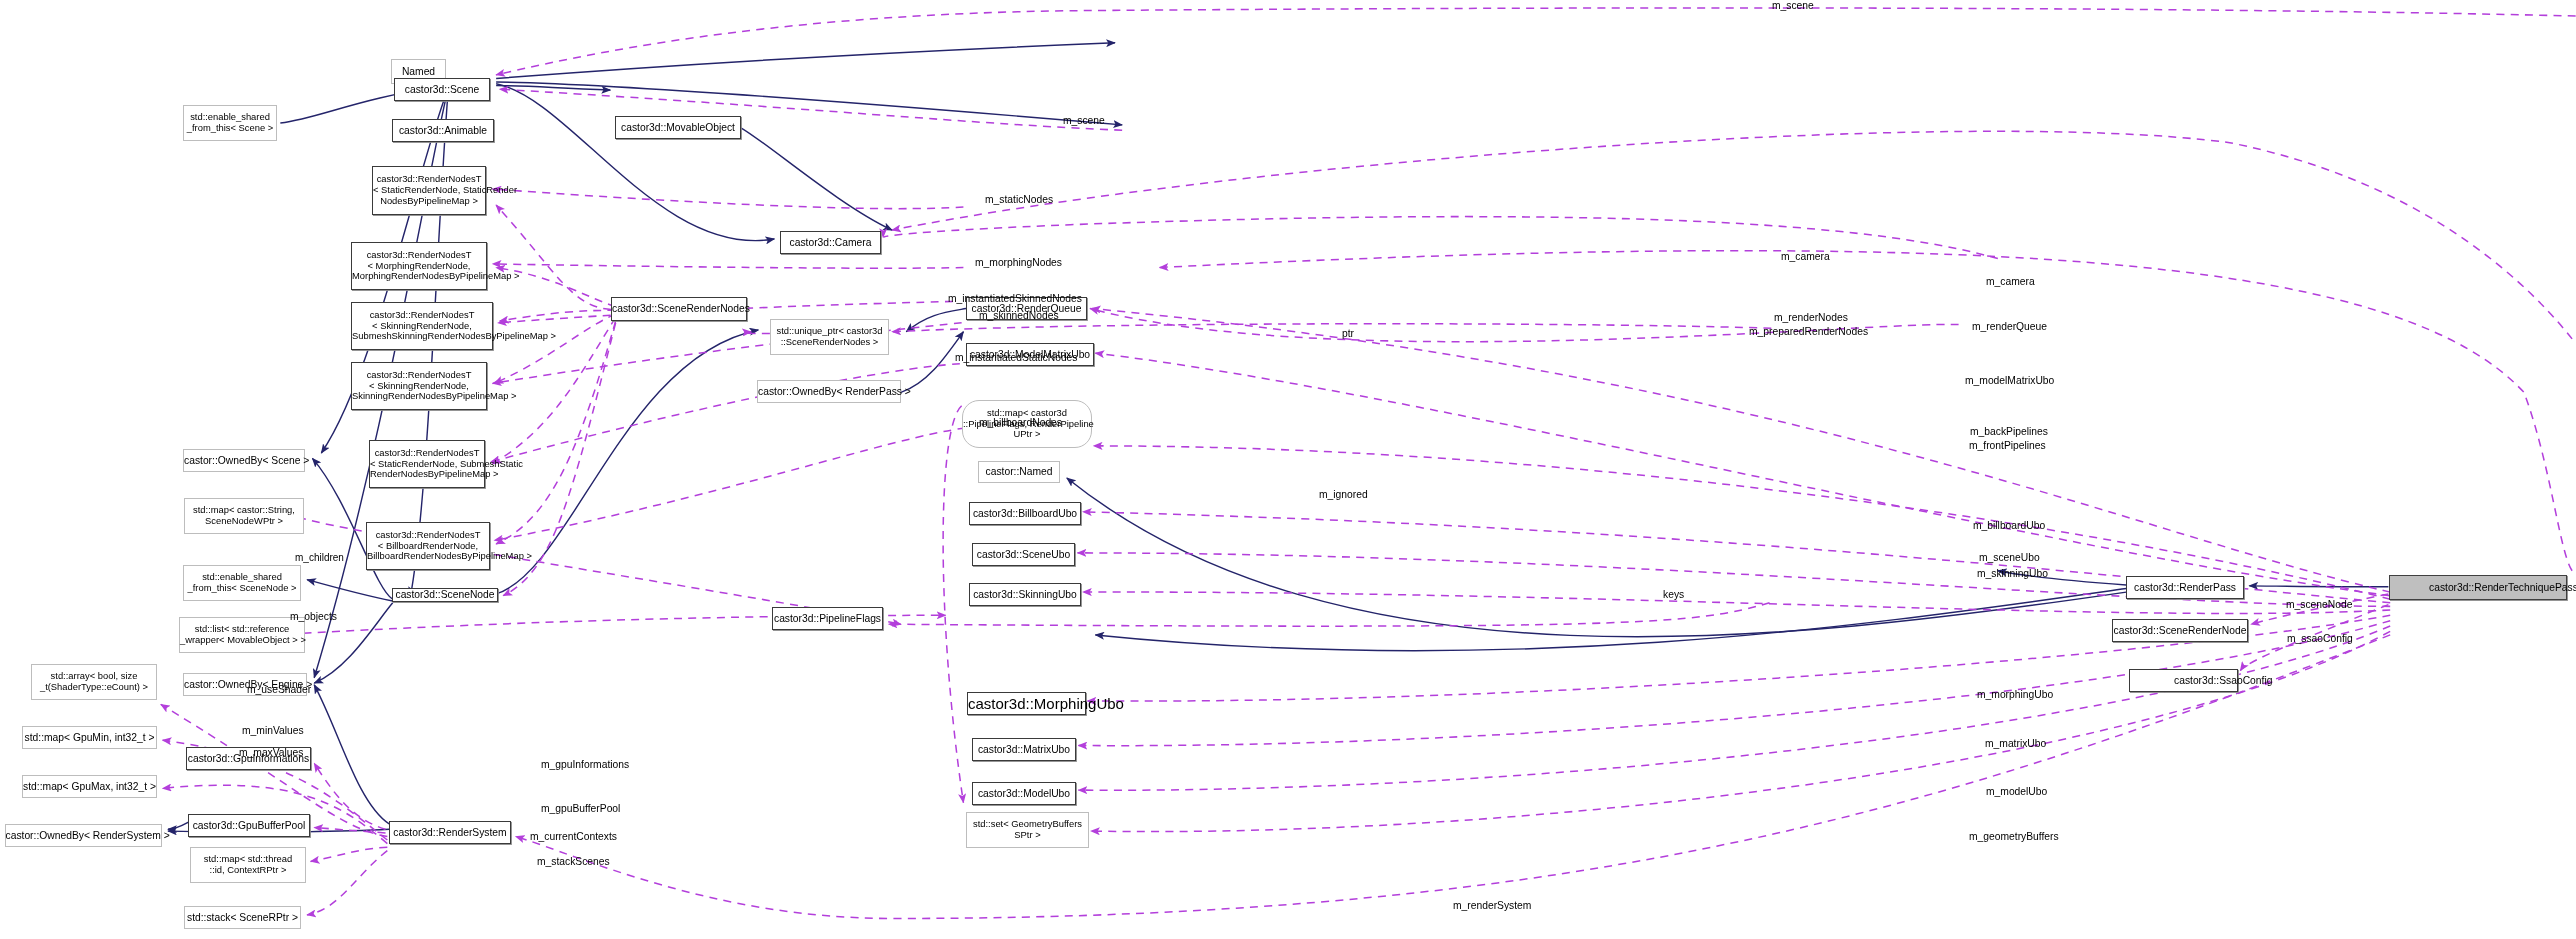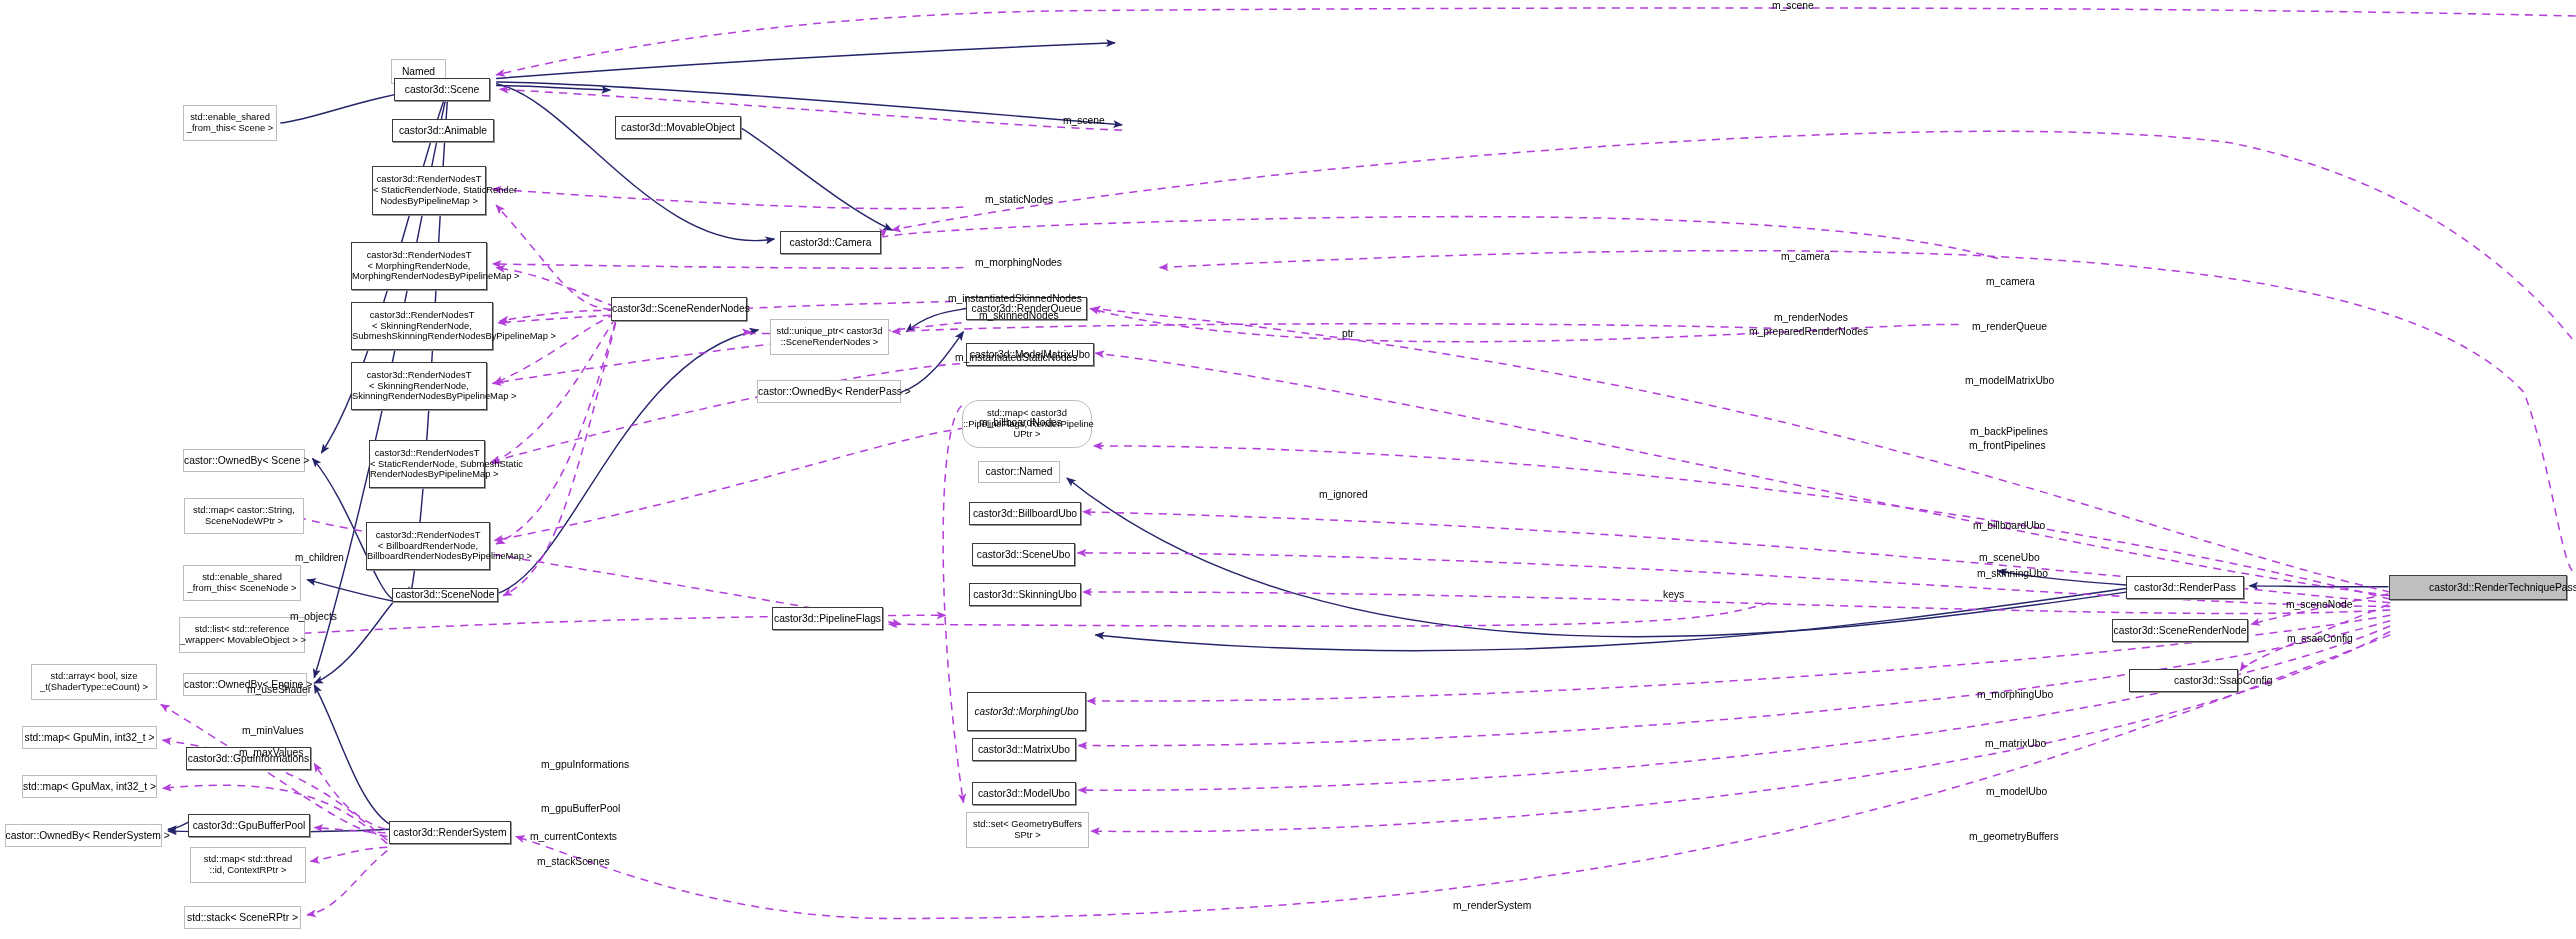--- a/index.html
+++ b/index.html
@@ -147,21 +147,21 @@
       <div class="node n-class" style="left: 966px; top: 297px; width: 121px; height: 23px; font-size: 10.3px;"><span class="txt">castor3d::RenderQueue</span></div>
       <div class="node n-class" style="left: 966px; top: 343px; width: 128px; height: 23px; font-size: 10.3px;"><span class="txt">castor3d::ModelMatrixUbo</span></div>
       <div class="node n-tpl" style="left: 962px; top: 400px; width: 130px; height: 48px; font-size: 9.4px; border-radius: 17px;"><span class="txt">std::map&lt; castor3d
 ::PipelineFlags, RenderPipeline
 UPtr &gt;</span></div>
       <div class="node n-tpl" style="left: 978px; top: 461px; width: 82px; height: 22px; font-size: 10.3px;"><span class="txt">castor::Named</span></div>
       <div class="node n-class" style="left: 969px; top: 502px; width: 112px; height: 23px; font-size: 10.3px;"><span class="txt">castor3d::BillboardUbo</span></div>
       <div class="node n-class" style="left: 972px; top: 543px; width: 103px; height: 23px; font-size: 10.3px;"><span class="txt">castor3d::SceneUbo</span></div>
       <div class="node n-class" style="left: 969px; top: 583px; width: 112px; height: 23px; font-size: 10.3px;"><span class="txt">castor3d::SkinningUbo</span></div>
       <div class="node n-class" style="left: 772px; top: 607px; width: 111px; height: 23px; font-size: 10.3px;"><span class="txt">castor3d::PipelineFlags</span></div>
-      <div class="node n-class" style="left: 967px; top: 692px; width: 119px; height: 39px; font-size: 10px; font-style: italic;"><span class="txt">castor3d::MorphingUbo</span></div>
+      <div class="node n-class" style="left: 967px; top: 692px; width: 119px; height: 23px; font-size: 15px;"><span class="txt">castor3d::MorphingUbo</span></div>
       <div class="node n-class" style="left: 972px; top: 738px; width: 104px; height: 23px; font-size: 10.3px;"><span class="txt">castor3d::MatrixUbo</span></div>
       <div class="node n-class" style="left: 972px; top: 782px; width: 104px; height: 23px; font-size: 10.3px;"><span class="txt">castor3d::ModelUbo</span></div>
       <div class="node n-tpl" style="left: 966px; top: 812px; width: 123px; height: 36px; font-size: 9.4px;"><span class="txt">std::set&lt; GeometryBuffers
 SPtr &gt;</span></div>
       <div class="node n-class" style="left: 2126px; top: 576px; width: 118px; height: 23px; font-size: 10.3px;"><span class="txt">castor3d::RenderPass</span></div>
       <div class="node n-class" style="left: 2112px; top: 619px; width: 136px; height: 23px; font-size: 10.3px;"><span class="txt">castor3d::SceneRenderNode</span></div>
       <div class="node n-class" style="left: 2129px; top: 669px; width: 109px; height: 23px; font-size: 10.3px; padding-left: 44px;"><span class="txt">castor3d::SsaoConfig</span></div>
       <div class="node n-current" style="left: 2389px; top: 575px; width: 178px; height: 25px; font-size: 10.3px;"><span class="txt">castor3d::RenderTechniquePass</span></div>
       <div class="node n-tpl" style="left: 31px; top: 664px; width: 126px; height: 36px; font-size: 9.4px;"><span class="txt">std::array&lt; bool, size
 _t(ShaderType::eCount) &gt;</span></div>

